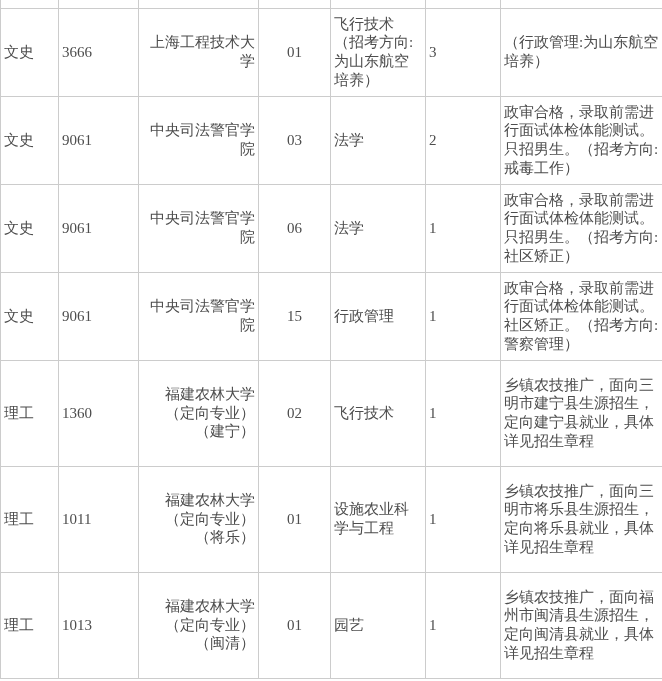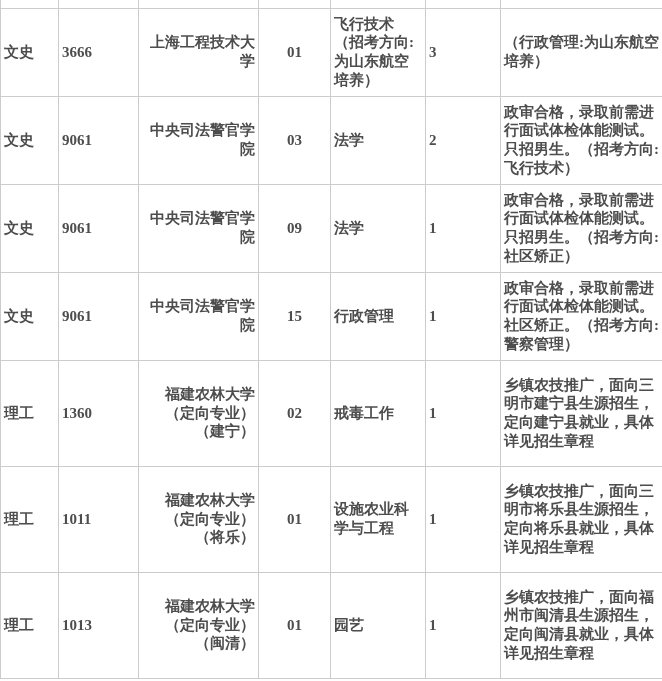--- a/index.html
+++ b/index.html
@@ -21,21 +21,20 @@
     line-height: 1.25;
     color: #4d4d4d;
     background: #ffffff;
   }
   table.plan-table td {
     border: 1px solid #cccccc;
     vertical-align: middle;
     padding: 2px 3px;
     overflow: hidden;
     word-break: normal;
-    font-weight: bold;
   }
   tr.row-sliver td { border-top: none; }
   tr.row-sliver { height: 8px; }
   tr.row-short { height: 88px; }
   tr.row-tall  { height: 106px; }
 
   td.c-category   { }
   td.c-schoolcode { text-align: left; padding-left: 10px; }
   td.c-schoolname { text-align: right; padding-left: 8px;  padding-right: 3px; }
   td.c-majorcode  { text-align: center; }
@@ -77,49 +76,49 @@
       <td class="c-remark">（行政管理:为山东航空培养）</td>
     </tr>
 
     <tr class="row-short">
       <td class="c-category">文史</td>
       <td class="c-schoolcode">9061</td>
       <td class="c-schoolname">中央司法警官学院</td>
       <td class="c-majorcode">03</td>
       <td class="c-majorname">法学</td>
       <td class="c-count">2</td>
-      <td class="c-remark">政审合格，录取前需进行面试体检体能测试。只招男生。（招考方向:飞行技术）</td>
+      <td class="c-remark">政审合格，录取前需进行面试体检体能测试。只招男生。（招考方向:戒毒工作）</td>
     </tr>
 
     <tr class="row-short">
       <td class="c-category">文史</td>
       <td class="c-schoolcode">9061</td>
       <td class="c-schoolname">中央司法警官学院</td>
-      <td class="c-majorcode">09</td>
+      <td class="c-majorcode">06</td>
       <td class="c-majorname">法学</td>
       <td class="c-count">1</td>
       <td class="c-remark">政审合格，录取前需进行面试体检体能测试。只招男生。（招考方向:社区矫正）</td>
     </tr>
 
     <tr class="row-short">
       <td class="c-category">文史</td>
       <td class="c-schoolcode">9061</td>
       <td class="c-schoolname">中央司法警官学院</td>
       <td class="c-majorcode">15</td>
       <td class="c-majorname">行政管理</td>
       <td class="c-count">1</td>
       <td class="c-remark">政审合格，录取前需进行面试体检体能测试。社区矫正。（招考方向:警察管理）</td>
     </tr>
 
     <tr class="row-tall">
       <td class="c-category">理工</td>
       <td class="c-schoolcode">1360</td>
       <td class="c-schoolname">福建农林大学（定向专业）（建宁）</td>
       <td class="c-majorcode">02</td>
-      <td class="c-majorname">戒毒工作</td>
+      <td class="c-majorname">飞行技术</td>
       <td class="c-count">1</td>
       <td class="c-remark">乡镇农技推广，面向三明市建宁县生源招生，定向建宁县就业，具体详见招生章程</td>
     </tr>
 
     <tr class="row-tall">
       <td class="c-category">理工</td>
       <td class="c-schoolcode">1011</td>
       <td class="c-schoolname">福建农林大学（定向专业）（将乐）</td>
       <td class="c-majorcode">01</td>
       <td class="c-majorname">设施农业科学与工程</td>

